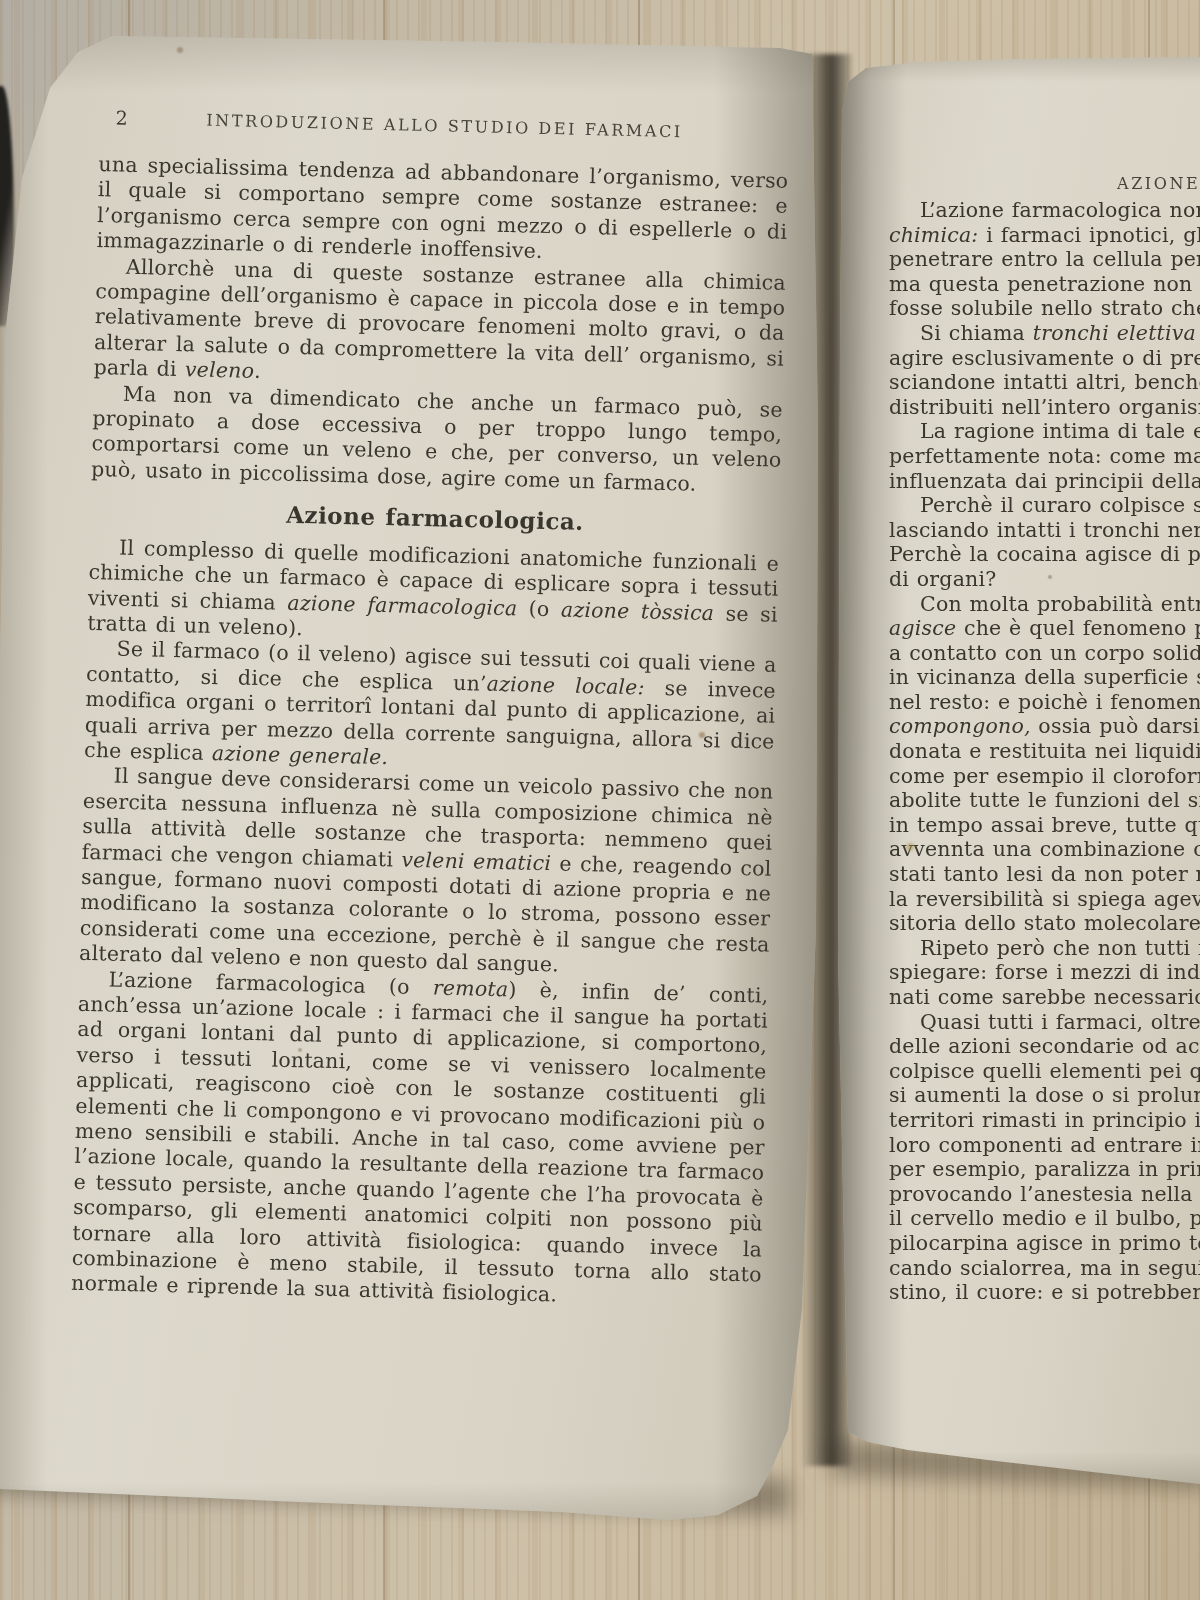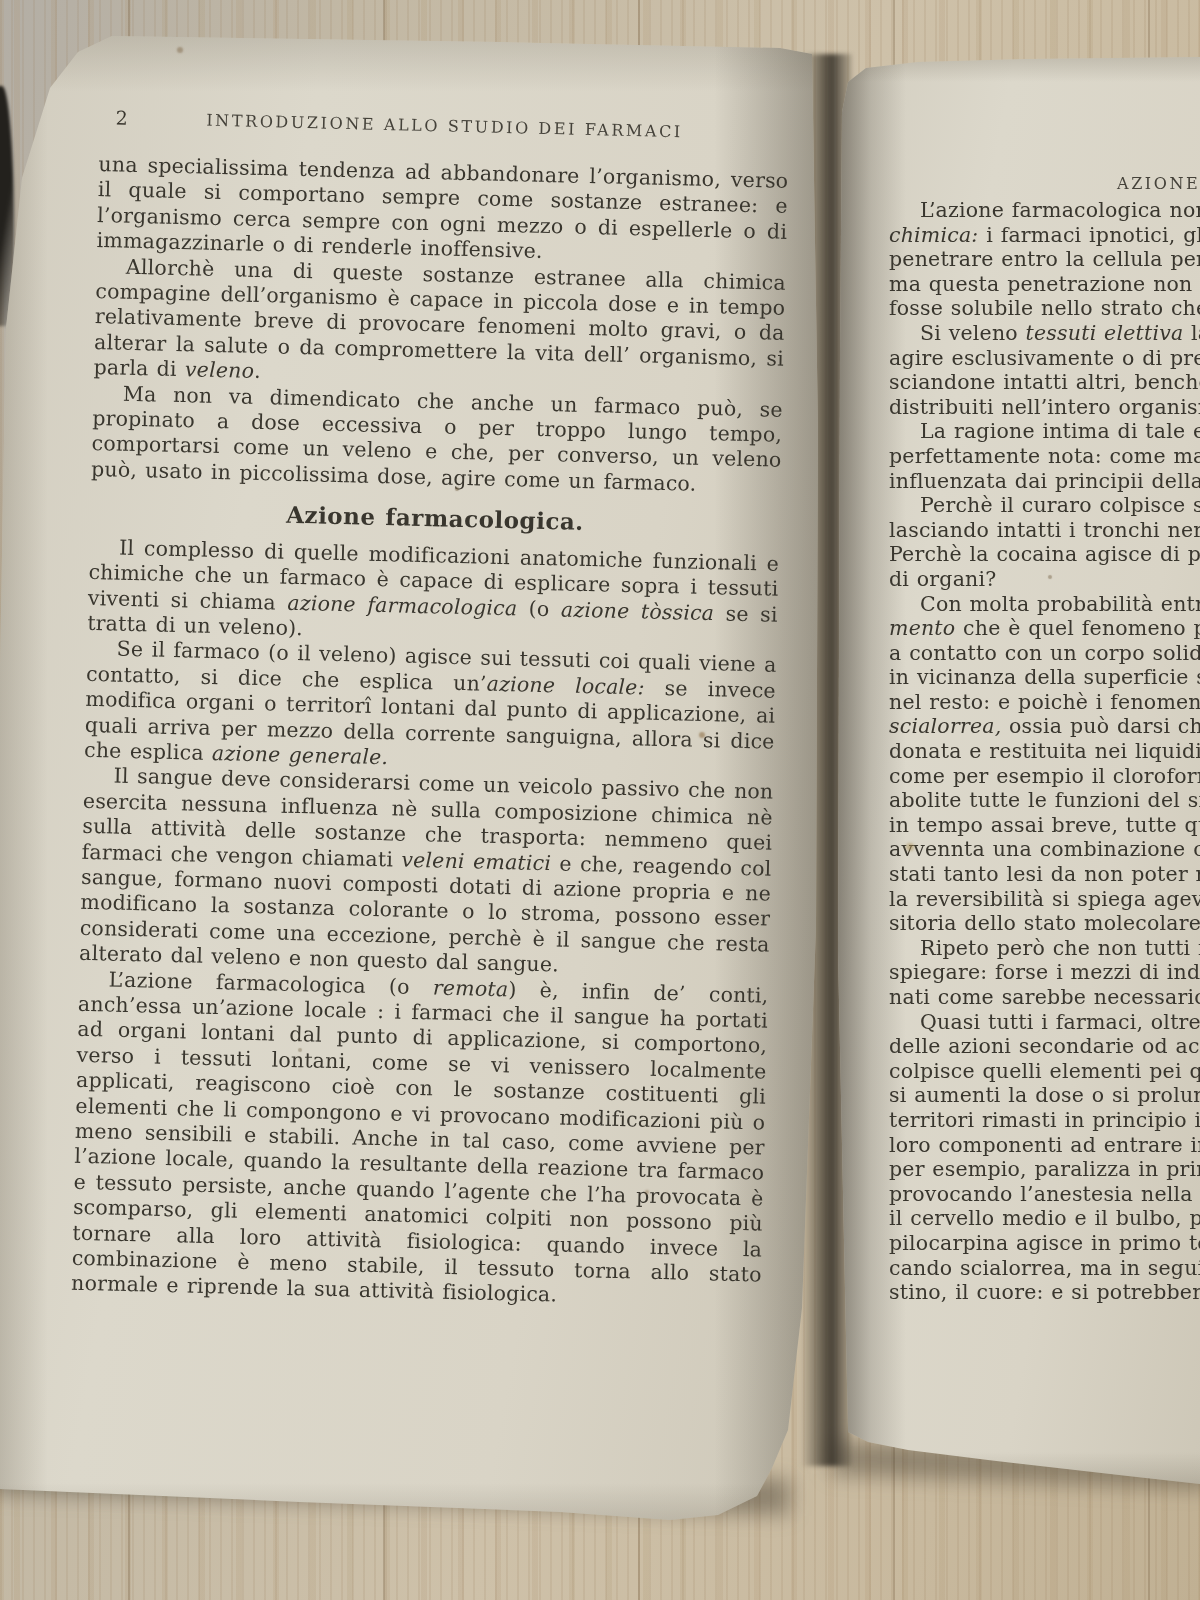--- a/index.html
+++ b/index.html
@@ -131,37 +131,37 @@
   <div class="shade rp-top"></div>
   <div class="shade rp-bottom"></div>
   <div class="shade rp-left"></div>
   <div class="rp-header">AZIONE F</div>
   <div class="rp-lines">
       <div class="line ind"><span>L’azione farmacologica non è</span></div>
       <div class="line"><i>chimica:</i><span> i farmaci ipnotici, gli</span></div>
       <div class="line"><span>penetrare entro la  cellula per  s</span></div>
       <div class="line"><span>ma questa penetrazione non sar</span></div>
       <div class="line"><span>fosse solubile nello strato che av</span></div>
-      <div class="line ind"><span>Si veleno </span><i>tessuti elettiva</i><span> la p</span></div>
+      <div class="line ind"><span>Si chiama </span><i>tronchi elettiva</i><span> la p</span></div>
       <div class="line"><span>agire esclusivamente o di prefer</span></div>
       <div class="line"><span>sciandone intatti altri, benchè co</span></div>
       <div class="line"><span>distribuiti nell’intero organismo.</span></div>
       <div class="line ind"><span>La ragione intima di tale ele</span></div>
       <div class="line"><span>perfettamente nota: come mai la</span></div>
       <div class="line"><span>influenzata dai principii della dig</span></div>
       <div class="line ind"><span>Perchè il curaro colpisce solta</span></div>
       <div class="line"><span>lasciando intatti i tronchi nervos</span></div>
       <div class="line"><span>Perchè la cocaina agisce di pre</span></div>
       <div class="line"><span>di organi?</span></div>
       <div class="line ind"><span>Con molta probabilità entran</span></div>
-      <div class="line"><i>mento</i><span> che è quel fenomeno per</span></div>
+      <div class="line"><i>agisce</i><span> che è quel fenomeno per</span></div>
       <div class="line"><span>a contatto con un corpo solido s</span></div>
       <div class="line"><span>in vicinanza della superficie solid</span></div>
       <div class="line"><span>nel resto: e poichè i fenomeni d</span></div>
-      <div class="line"><i>scialorrea,</i><span> ossia può darsi che l</span></div>
+      <div class="line"><i>compongono,</i><span> ossia può darsi che l</span></div>
       <div class="line"><span>donata e restituita nei liquidi ci</span></div>
       <div class="line"><span>come per esempio il cloroformi</span></div>
       <div class="line"><span>abolite tutte le funzioni del siste</span></div>
       <div class="line"><span>in tempo assai breve, tutte ques</span></div>
       <div class="line"><span>avvennta una combinazione chi</span></div>
       <div class="line"><span>stati tanto lesi da non poter ripr</span></div>
       <div class="line"><span>la reversibilità si spiega agevolm</span></div>
       <div class="line"><span>sitoria dello stato molecolare de</span></div>
       <div class="line ind"><span>Ripeto però che non tutti i f</span></div>
       <div class="line"><span>spiegare: forse i mezzi di indag</span></div>

